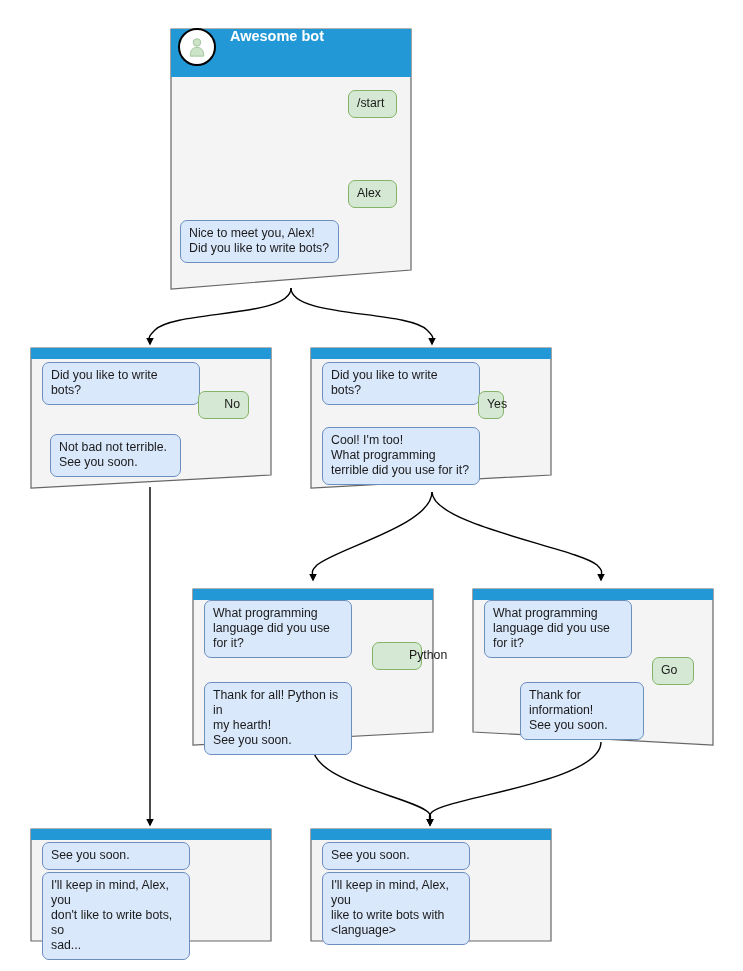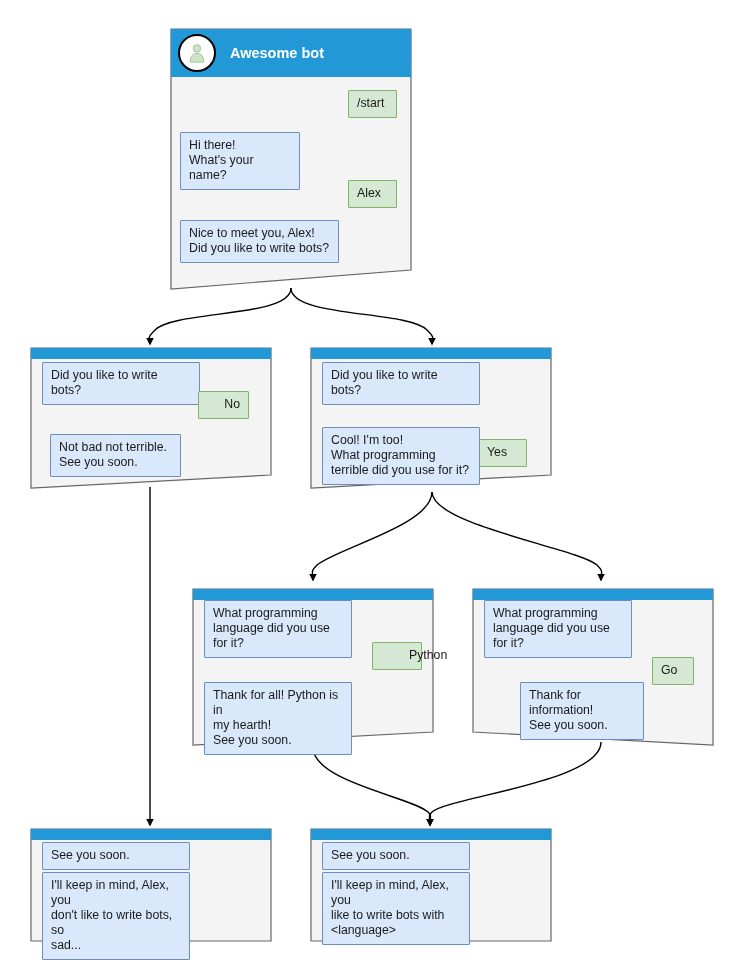--- a/index.html
+++ b/index.html
@@ -49,21 +49,21 @@
     width: 100%;
     height: 100%;
   }
 
   .card-header {
     position: absolute;
     left: 0;
     top: 0;
     box-sizing: border-box;
     display: flex;
-    align-items: center;
+    align-items: flex-start;
   }
   .card-header.tall {
     height: 49px;
     padding-left: 8px;
   }
   .card-header.thin {
     height: 12px;
   }
 
   .bot-avatar {
@@ -82,21 +82,21 @@
     color: #ffffff;
     font-size: 14.5px;
     font-weight: bold;
     margin-left: 14px;
     white-space: nowrap;
   }
 
   .msg {
     position: absolute;
     box-sizing: border-box;
-    border-radius: 1px;
+    border-radius: 7px;
     padding: 5px 8px 6px 8px;
     font-size: 12.3px;
     line-height: 15px;
     color: #1a1a1a;
     white-space: pre-line;
   }
   .msg.bot {
     background: #dae8fc;
     border: 1px solid #6c8ebf;
   }
@@ -143,22 +143,20 @@
         <div class="bot-avatar">
           <svg width="22" height="22" viewBox="0 0 24 24">
             <circle cx="12" cy="7" r="4.1" fill="#cde3c7" stroke="#8fb98a" stroke-width="0.8"></circle>
             <path d="M 4.6 22 C 4.6 14.6 8 12.4 12 12.4 C 16 12.4 19.4 14.6 19.4 22 Z" fill="#cde3c7" stroke="#8fb98a" stroke-width="0.8"></path>
           </svg>
         </div>
         <div class="bot-title">Awesome bot</div>
       </div>
 
       <div class="msg user" style="left:178px; top:62px; width:49px;">/start</div>
-      <div class="msg bot" style="left:10px; top:104px; width:120px;">Hi there!
-What's your name?</div>
       <div class="msg user" style="left:178px; top:152px; width:49px;">Alex</div>
       <div class="msg bot" style="left:10px; top:192px; width:159px;">Nice to meet you, Alex!
 Did you like to write bots?</div>
     </div>
   </div>
 
   <div class="chat-card" style="left:30px; top:347px; width:242px; height:142px;">
     <svg class="card-shape" viewBox="0 0 242 142" preserveAspectRatio="none">
       <polygon points="1,1 241,1 241,128 1,141" fill="#f4f4f4" stroke="#666666" stroke-width="1.2"></polygon>
       <polygon points="1,1 241,1 241,12 1,12" fill="#2299d6" stroke="none"></polygon>
@@ -173,21 +171,21 @@
   </div>
 
   <div class="chat-card" style="left:310px; top:347px; width:242px; height:142px;">
     <svg class="card-shape" viewBox="0 0 242 142" preserveAspectRatio="none">
       <polygon points="1,1 241,1 241,128 1,141" fill="#f4f4f4" stroke="#666666" stroke-width="1.2"></polygon>
       <polygon points="1,1 241,1 241,12 1,12" fill="#2299d6" stroke="none"></polygon>
     </svg>
     <div class="card-content">
       <div class="card-header thin" style="width:242px;"></div>
       <div class="msg bot" style="left:12px; top:15px; width:158px;">Did you like to write bots?</div>
-      <div class="msg user" style="left:168px; top:44px; width:49px;margin-top:48px;">Yes</div>
+      <div class="msg user" style="left:168px; top:44px; width:26px;">Yes</div>
       <div class="msg bot" style="left:12px; top:80px; width:158px;">Cool! I'm too!
 What programming
 terrible did you use for it?</div>
     </div>
   </div>
 
   <div class="chat-card" style="left:192px; top:588px; width:242px; height:158px;">
     <svg class="card-shape" viewBox="0 0 242 158" preserveAspectRatio="none">
       <polygon points="1,1 241,1 241,144 1,157" fill="#f4f4f4" stroke="#666666" stroke-width="1.2"></polygon>
       <polygon points="1,1 241,1 241,12 1,12" fill="#2299d6" stroke="none"></polygon>

